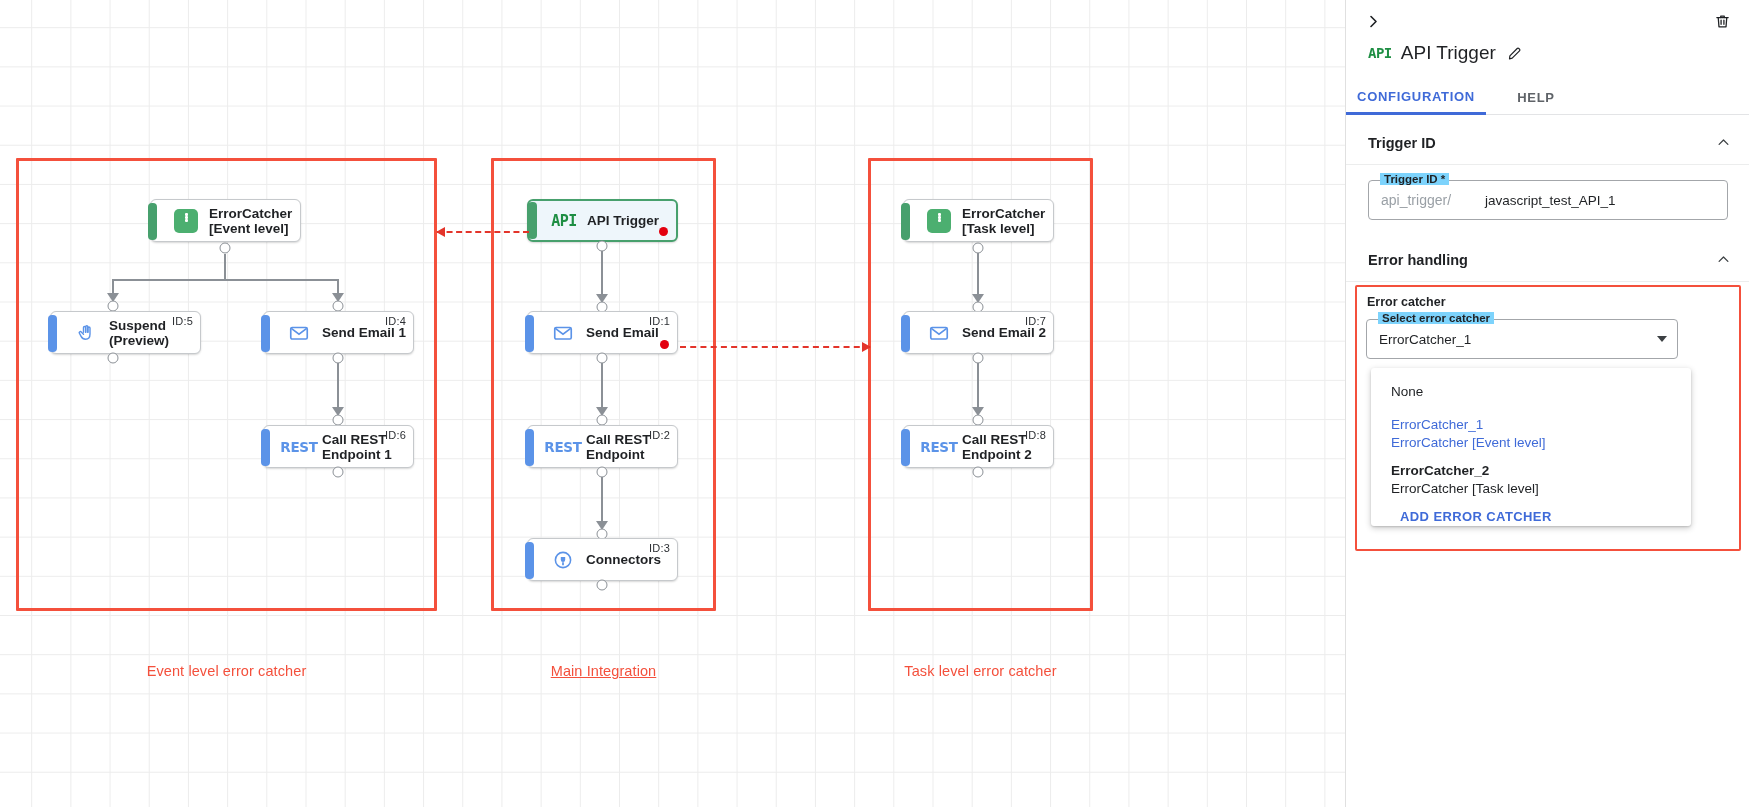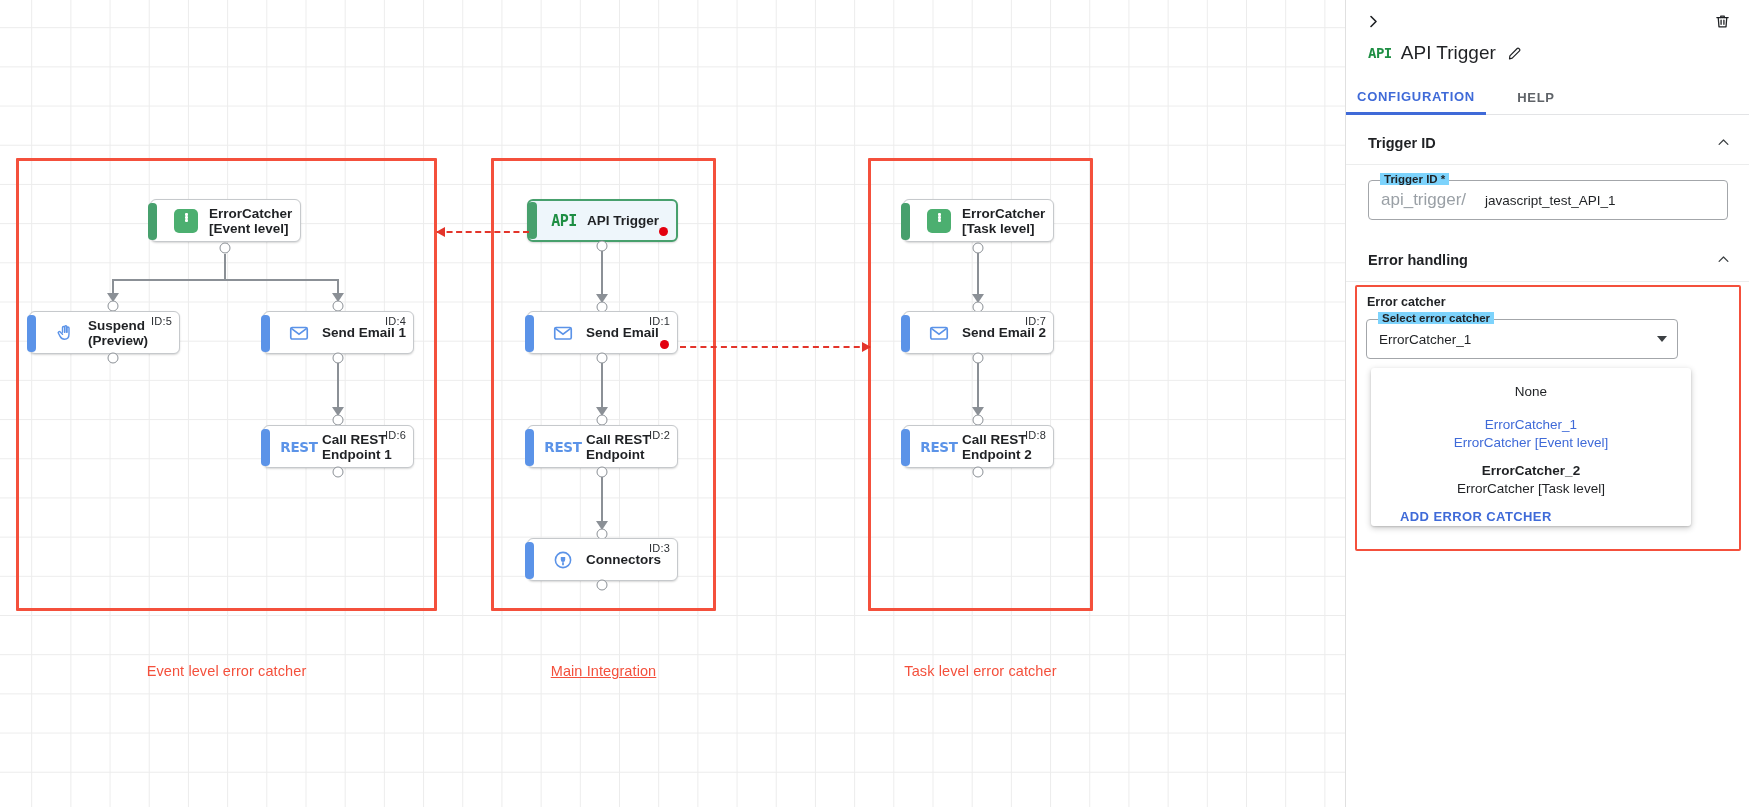--- a/index.html
+++ b/index.html
@@ -231,21 +231,21 @@
     padding: 0 4px;
     background: #7dd3fc;
     font-size: 11.5px;
     color: #1f2124;
     font-weight: 600;
     white-space: nowrap;
   }
   .tf-outlined > .tf-prefix {
     position: absolute; left: 12px; top: 50%;
     transform: translateY(-50%);
-    font-size: 17px; color: #9aa0a6;
+    font-size: 14px; color: #9aa0a6;
   }
   .tf-outlined > .tf-value {
     position: absolute; top: 50%;
     transform: translateY(-50%);
     font-size: 13.5px; color: #1f2124;
   }
   .tf-arrow {
     position: absolute; right: 10px; top: 50%;
     transform: translateY(-50%);
     width: 0; height: 0;
@@ -264,25 +264,24 @@
     position: absolute; left: 10px; top: 8px;
     font-size: 12.5px; color: #1f2124; font-weight: 700;
   }
   .menu {
     position: absolute;
     background: #fff;
     box-shadow: 0 2px 6px rgba(0,0,0,.22), 0 1px 2px rgba(0,0,0,.14);
     border-radius: 3px;
   }
   .menu-item {
-    position: absolute; left: 0; width: 100%;
+    position: absolute; left: 6px; width: 100%;
     padding: 0 14px;
     display: flex; flex-direction: column; justify-content: center;
     cursor: pointer;
-    align-items: center;
   }
   .mi-title { font-size: 13.5px; color: #1f2124; line-height: 18px; }
   .mi-sub   { font-size: 13.5px; color: #1f2124; line-height: 18px; }
   .mi-title.sel { color: #3f6ad8; font-weight: 400; }
   .mi-sub.sel   { color: #3f6ad8; }
   .mi-title.bold { font-weight: 700; }
   .menu-action {
     position: absolute; left: 14px;
     font-size: 13px; font-weight: 700; color: #3f6ad8;
     letter-spacing: .4px; cursor: pointer; margin-left: 15px;
@@ -317,21 +316,21 @@
     <div class="port" style="left:225px; top:248px;"></div>
     <svg style="position:absolute; left:100px; top:248px; width:260px; height:70px; overflow:visible;">
       <path d="M125,6 L125,32 L13,32 L13,50" stroke="#8b9096" stroke-width="2" fill="none"></path>
       <path d="M125,6 L125,32 L238,32 L238,50" stroke="#8b9096" stroke-width="2" fill="none"></path>
     </svg>
     <div class="arrowhead" style="left:113px; top:293px;"></div>
     <div class="arrowhead" style="left:338px; top:293px;"></div>
     <div class="port" style="left:113px; top:306px;"></div>
     <div class="port" style="left:338px; top:306px;"></div>
 
-    <div class="node" style="left:29px; top:311px; width:151px;">
+    <div class="node" style="left:50px; top:311px; width:151px;">
       <span class="accent"></span>
       <span class="ico">
         <svg width="20" height="20" viewBox="0 0 24 24" fill="none" stroke="#5b93e8" stroke-width="1.7" stroke-linecap="round" stroke-linejoin="round">
           <path d="M9 11V5.5a1.3 1.3 0 0 1 2.6 0V11"></path>
           <path d="M11.6 11V4.6a1.3 1.3 0 0 1 2.6 0V11"></path>
           <path d="M14.2 11V6a1.3 1.3 0 0 1 2.6 0v7.2c0 4-2.3 6.3-5.4 6.3-2.6 0-4.2-1.3-5.3-3.4l-2-3.8a1.3 1.3 0 0 1 2.2-1.4L9 13.4"></path>
         </svg>
       </span>
       <span class="ntext">Suspend
 (Preview)</span>

